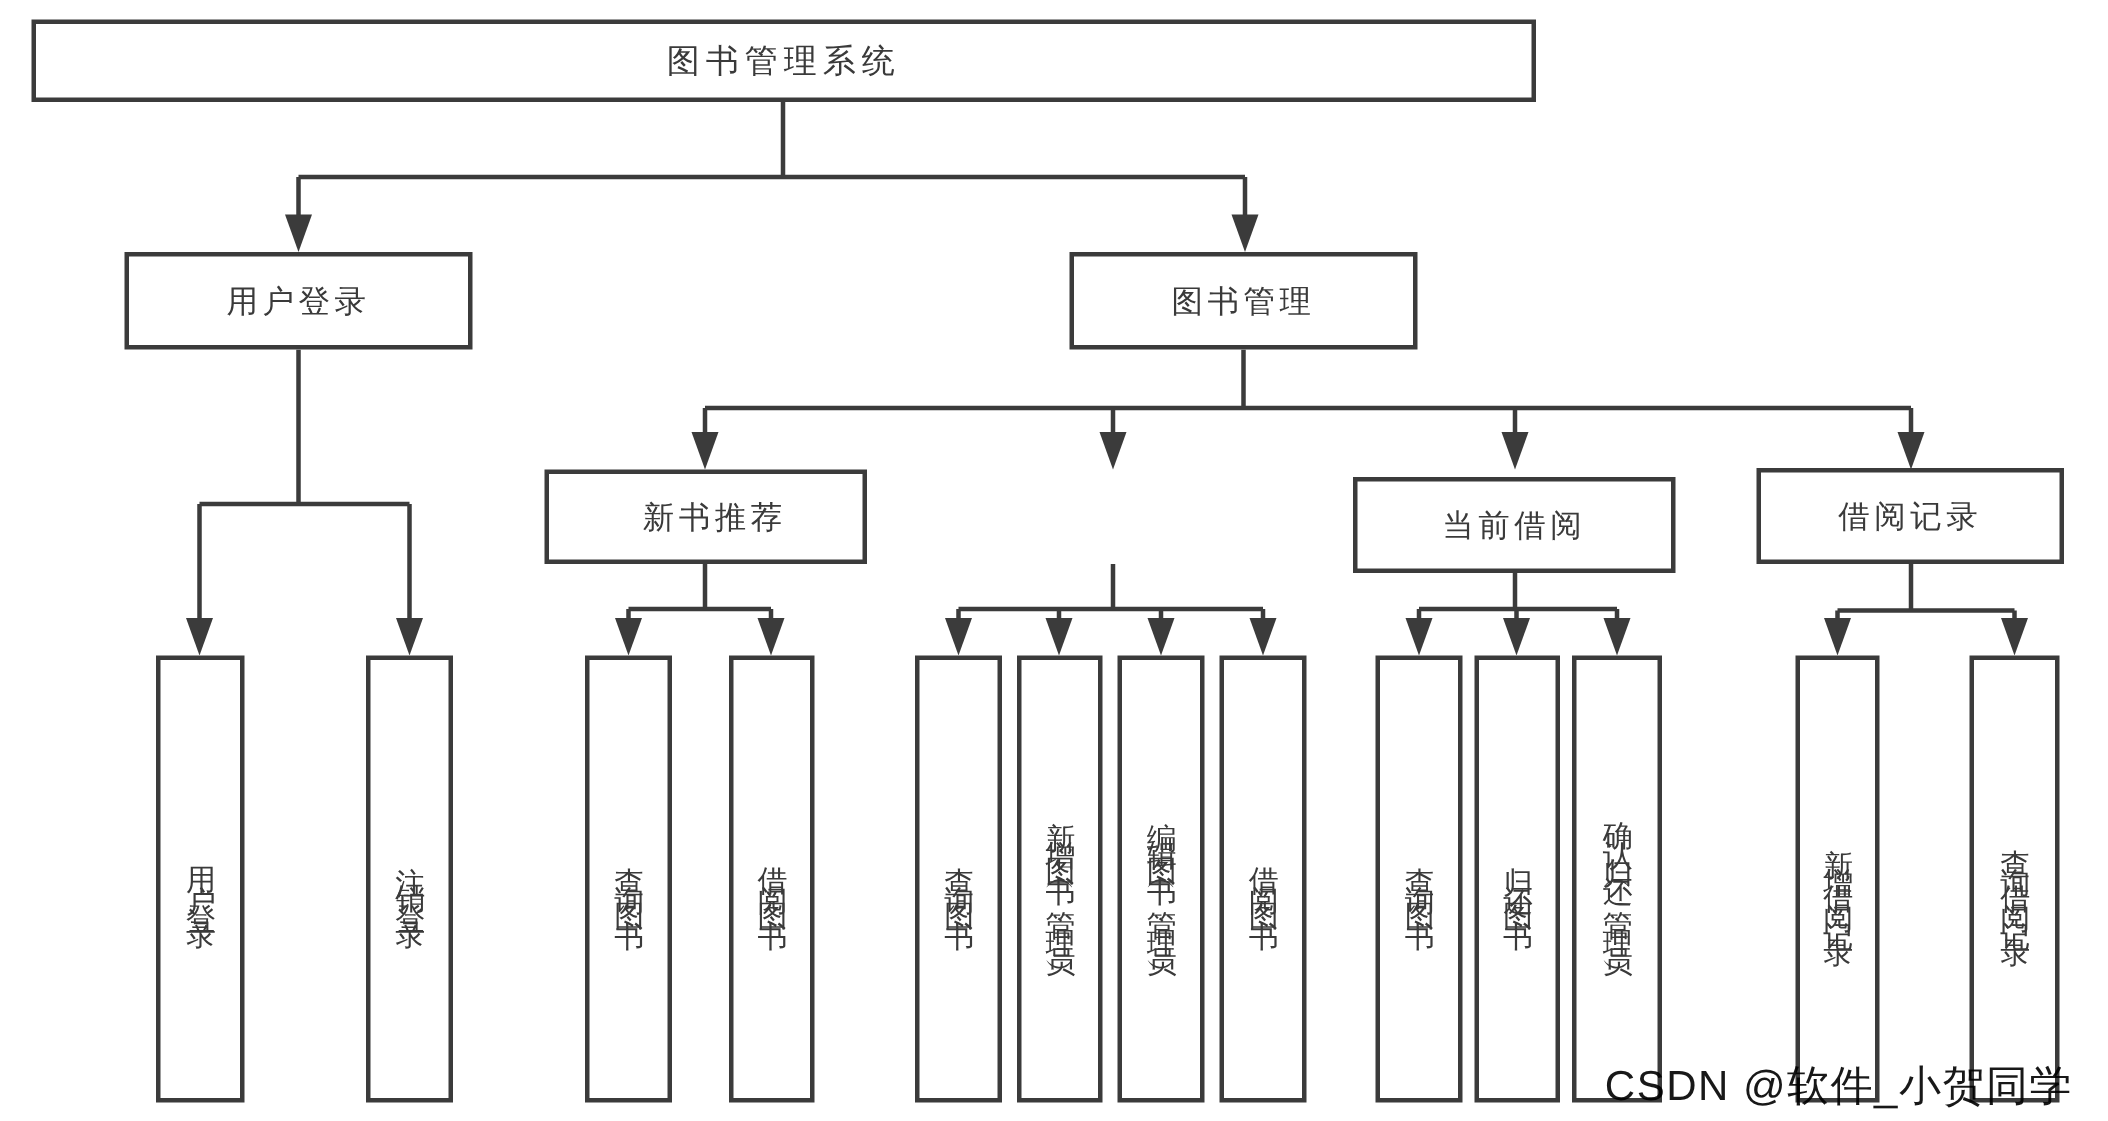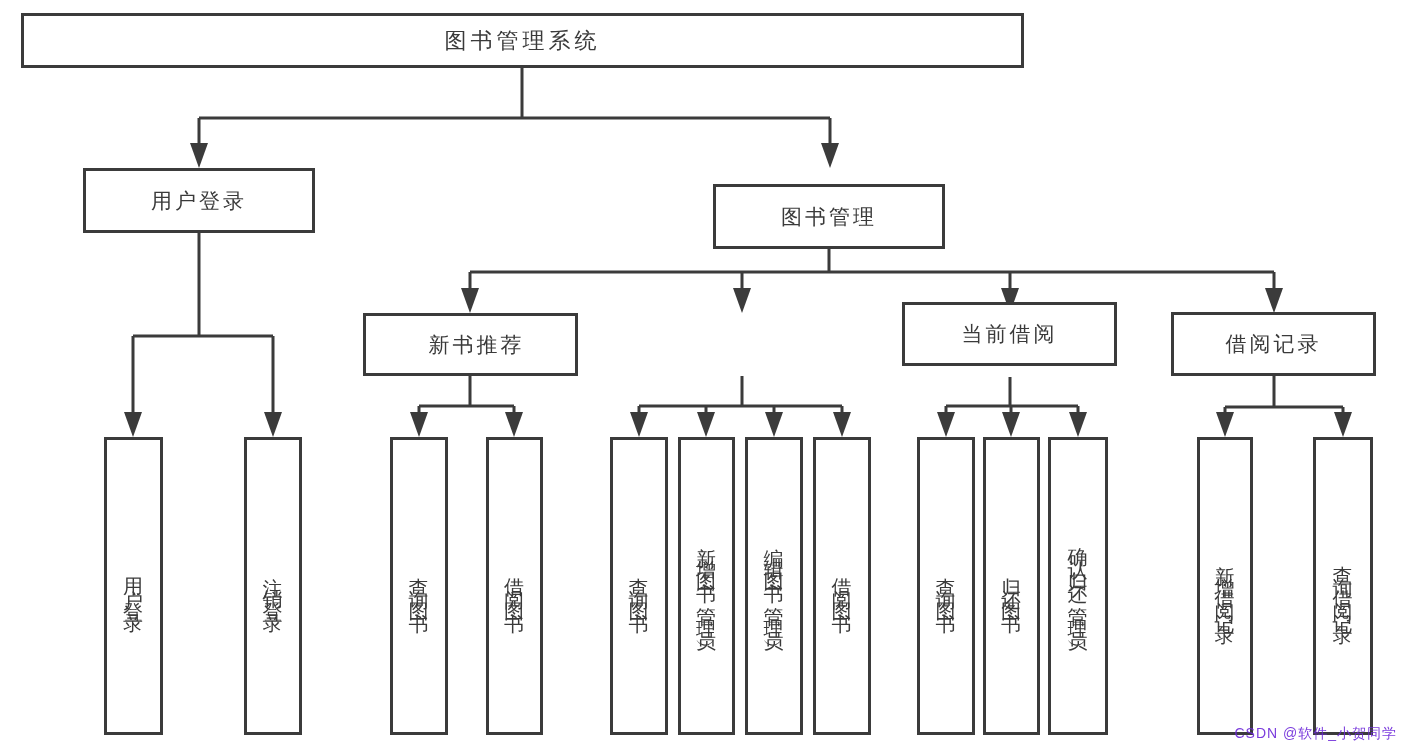--- a/index.html
+++ b/index.html
@@ -24,24 +24,24 @@
   .h{font-size:21px;letter-spacing:3px;white-space:nowrap;}
   .root{font-size:22px;letter-spacing:4px;}
   .v{
     writing-mode:vertical-rl;
     font-size:20px;
     letter-spacing:12px;
     line-height:1;
   }
   .wm{
     position:absolute;
-    right:8px;bottom:4px;
-    font-size:14px;
+    right:23px;bottom:4px;
+    font-size:28px;
     letter-spacing:1px;
-    color:#6d28d9;
+    color:#000000;
     opacity:.9;
     z-index:3;
     white-space:nowrap;
   }
   .conn{stroke:#3b3b3b;stroke-width:3;fill:none;}
   .arrow{fill:#3b3b3b;stroke:none;}
 </style>
 </head>
 <body>
 
@@ -90,28 +90,28 @@
     </g>
   </svg>
 
   <div class="box h root" style="left:21px;top:13px;width:1003px;height:55px;">
     <span>图书管理系统</span>
   </div>
 
   <div class="box h" style="left:83px;top:168px;width:232px;height:65px;">
     <span>用户登录</span>
   </div>
-  <div class="box h" style="left:713px;top:168px;width:232px;height:65px;margin-top:16px;">
+  <div class="box h" style="left:713px;top:168px;width:232px;height:65px;">
     <span>图书管理</span>
   </div>
 
   <div class="box h" style="left:363px;top:313px;width:215px;height:63px;padding-left:12px;">
     <span>新书推荐</span>
   </div>
-  <div class="box h" style="left:902px;top:302px;width:215px;height:64px;">
+  <div class="box h" style="left:902px;top:318px;width:215px;height:64px;">
     <span>当前借阅</span>
   </div>
   <div class="box h" style="left:1171px;top:312px;width:205px;height:64px;">
     <span>借阅记录</span>
   </div>
 
   <div class="box v" style="left:104px;top:437px;width:59px;height:298px;">
     <span>用户登录</span>
   </div>
   <div class="box v" style="left:244px;top:437px;width:58px;height:298px;">

